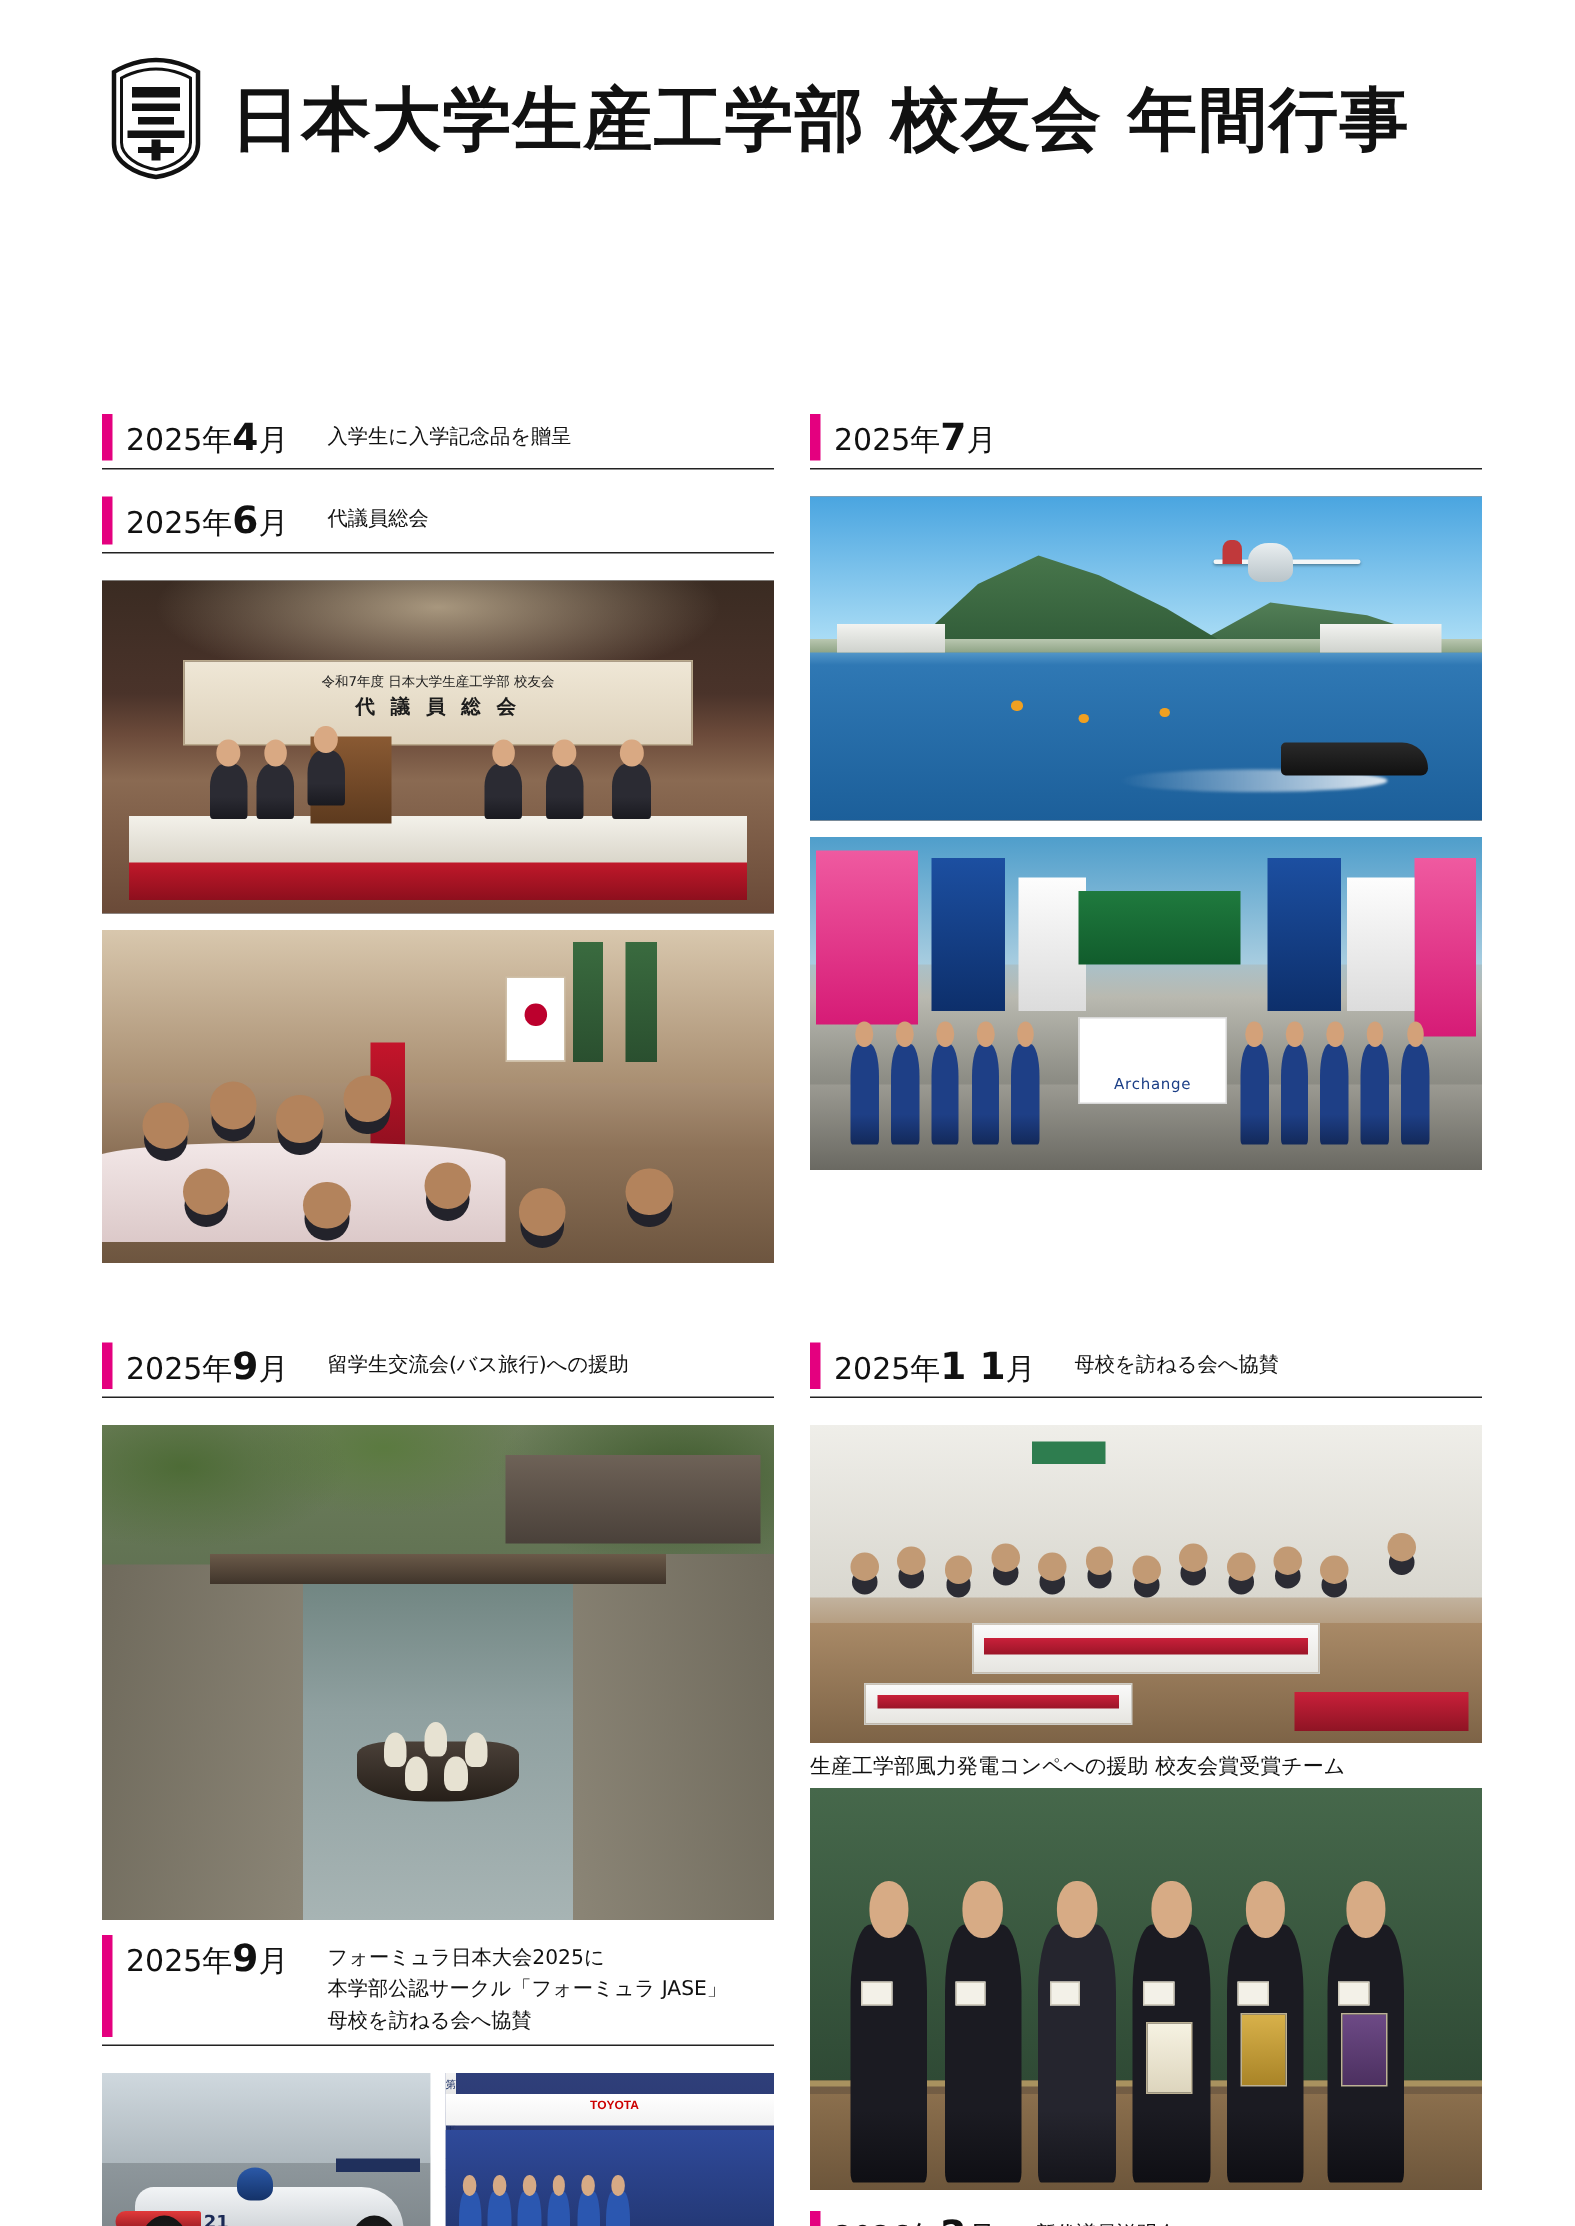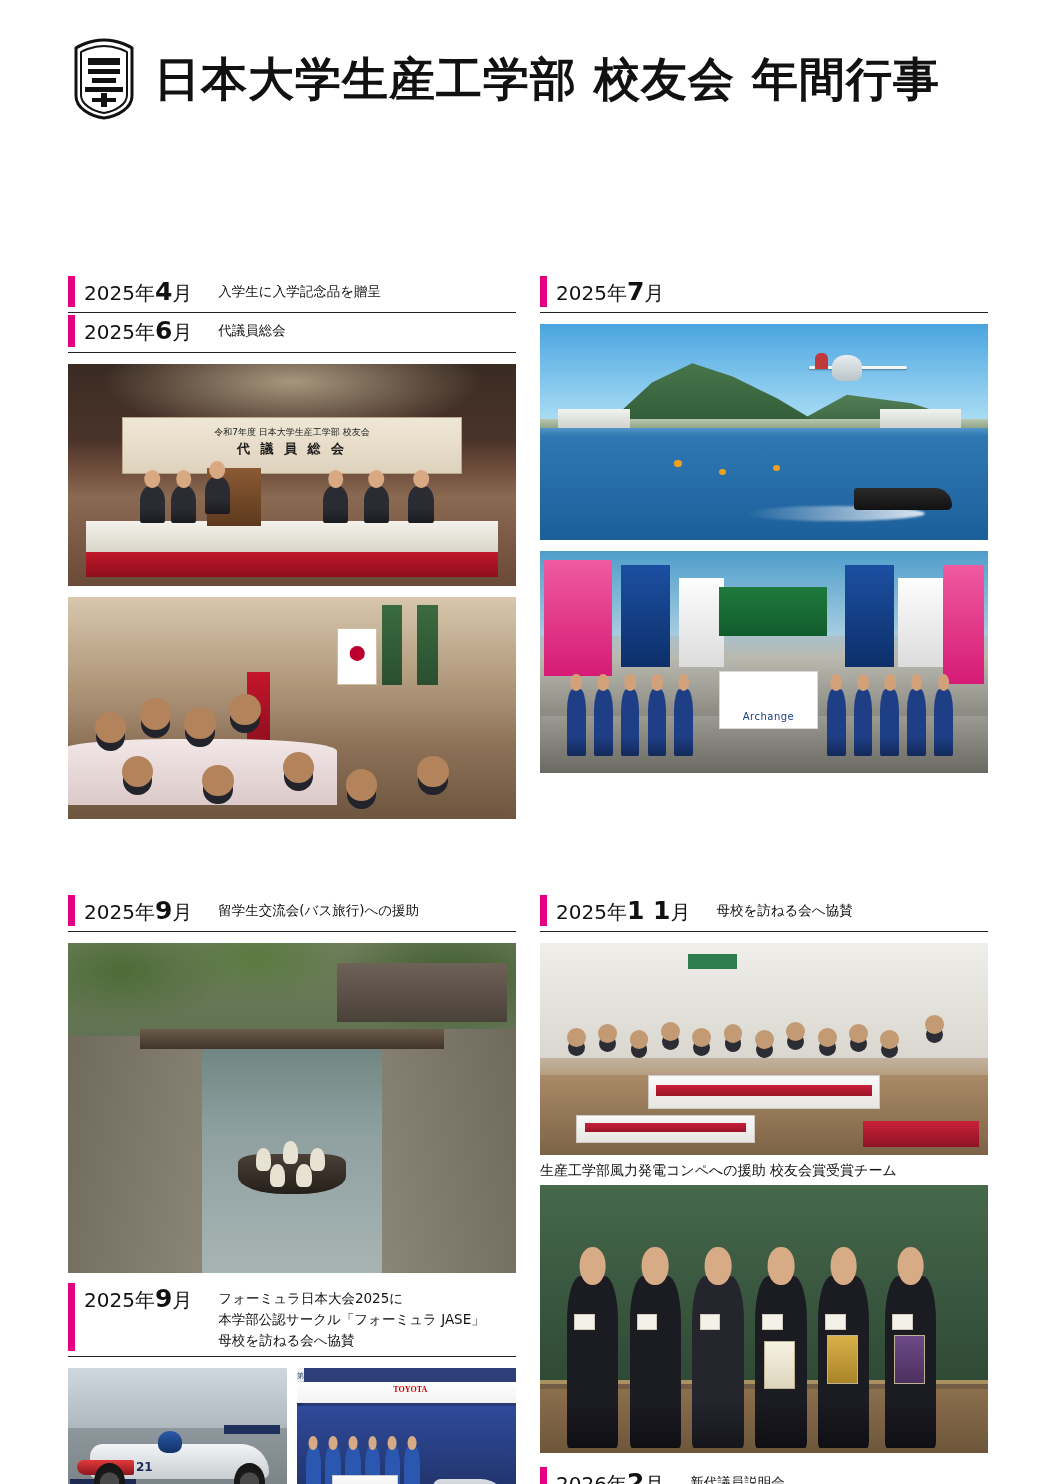--- a/index.html
+++ b/index.html
@@ -43,21 +43,21 @@
     position: absolute;
     width: 448px;
   }
   .col-left  { left: 68px;  top: 156px; }
   .col-right { left: 540px; top: 156px; }
 
   .col-left-2  { left: 68px;  top: 775px; }
   .col-right-2 { left: 540px; top: 775px; }
 
   
-  .entry { margin-bottom: 2px; }
+  .entry { margin-bottom: 18px; }
   .daterow {
     display: flex;
     align-items: flex-start;
     border-bottom: 1.4px solid #222;
     padding-bottom: 5px;
   }
   .bar {
     width: 7px;
     flex: 0 0 7px;
     background: #e4007f;
@@ -453,21 +453,21 @@
     position: absolute; left: 0; right: 0; top: 12%;
     text-align: center; font-size: 7px; color: #11265e;
     font-family: "DejaVu Sans", sans-serif;
   }
   .team .logos {
     position: absolute; left: 0; right: 0; top: 9%; height: 13%;
     background: linear-gradient(#ffffff, #f2f2f2);
   }
   .team .logos .toyota {
     position: absolute; left: 44%; top: 12%; font-size: 8px; color: #c00; font-weight: bold;
-    font-family: Liberation Serif, serif;
+    font-family: Liberation Sans, sans-serif;
   }
   .team .crowd {
     position: absolute; left: 0; right: 0; top: 24%; bottom: 0;
     background: linear-gradient(#2f4a9a, #1b2a58);
   }
   .team .p {
     position: absolute; bottom: 6%; width: 7%; height: 44%;
     background: linear-gradient(#2b57b0 70%, #1a3570);
     border-radius: 28% 28% 6% 6%;
   }

